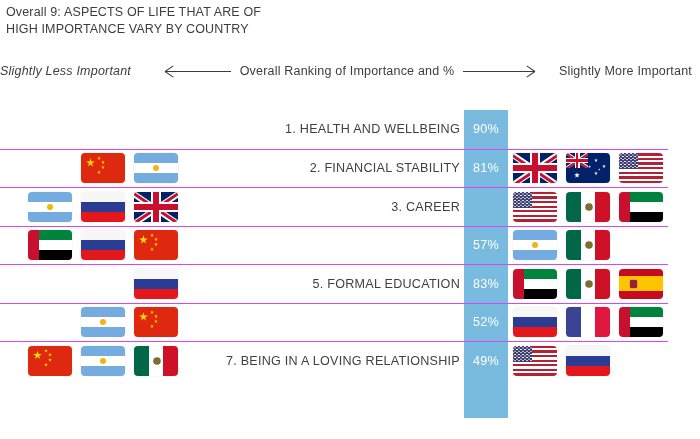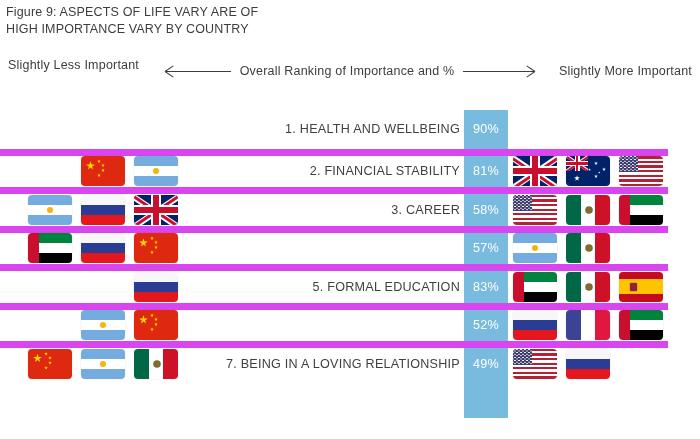--- a/index.html
+++ b/index.html
@@ -19,21 +19,21 @@
     white-space:pre-line;
   }
   
   .axis-row{
     position:absolute;left:0;top:58px;width:700px;height:26px;
     display:flex;align-items:center;
   }
   .axis-label{
     font-size:12.5px;color:#3d3d3d;letter-spacing:.2px;white-space:nowrap;
   }
-  .axis-left{position:absolute;left:8px;top:0;height:26px;display:flex;}
+  .axis-left{position:absolute;left:0;top:0;height:26px;display:flex;align-items:center;font-style:italic;}
   .axis-right{position:absolute;right:8px;top:0;height:26px;display:flex;align-items:center;}
   .axis-center{
     position:absolute;left:150px;right:150px;top:0;height:26px;
     display:flex;align-items:center;justify-content:center;gap:9px;
   }
   .arrow{position:relative;height:10px;display:inline-block;}
   .arrow .shaft{
     position:absolute;top:5px;left:0;right:0;height:1px;background:#3d3d3d;
   }
   .arrow.left{width:66px;}
@@ -58,21 +58,21 @@
   .pct-column{
     position:absolute;left:464px;top:0;width:44px;height:308px;
     background:#79bbdf;z-index:0;
   }
   .row{
     position:relative;height:38.5px;width:668px;
     display:flex;align-items:center;
     box-sizing:border-box;
     z-index:1;
   }
-  .row + .row{border-top:7px solid #d946ef;}
+  .row + .row{border-top:1px solid #d946ef;}
   .cell-left{
     position:absolute;left:0;top:0;width:178px;height:100%;
     display:flex;align-items:center;justify-content:flex-end;gap:9px;
   }
   .cell-label{
     position:absolute;left:182px;top:0;width:278px;height:100%;
     display:flex;align-items:center;justify-content:flex-end;
     font-size:12.6px;color:#3f3f3f;letter-spacing:.25px;white-space:nowrap;
   }
   .cell-pct{
@@ -188,21 +188,21 @@
     background:#9b2035;box-shadow:0 0 0 .7px #c8a24a;}
 
   
   .f-fr{background:#ffffff;}
   .f-fr .b{left:0;top:0;width:14.6px;height:100%;background:#3b4395;}
   .f-fr .r{right:0;top:0;width:14.6px;height:100%;background:#e1173f;}
 </style>
 </head>
 <body>
 
-<div class="title">Figure 9: ASPECTS OF LIFE VARY ARE OF
+<div class="title">Overall 9: ASPECTS OF LIFE THAT ARE OF
 HIGH IMPORTANCE VARY BY COUNTRY</div>
 
 <div class="axis-row">
   <div class="axis-left">
     <span class="axis-label">Slightly Less Important</span>
   </div>
   <div class="axis-center">
     <span class="arrow left">
       <span class="shaft"></span>
         <span class="head"></span>
@@ -304,21 +304,20 @@
           <i class="dw2"></i>
           <i class="dr1"></i>
           <i class="dr2"></i>
           <i class="cw-h"></i>
           <i class="cw-v"></i>
           <i class="cr-h"></i>
           <i class="cr-v"></i>
         </span>
     </div>
     <div class="cell-label">3. CAREER</div>
-    <div class="cell-pct">58%</div>
     <div class="cell-right">
       <span class="flag f-us">
           <i class="st" style="top:0"></i>
           <i class="st" style="top:4.6px"></i>
           <i class="st" style="top:9.2px"></i>
           <i class="st" style="top:13.8px"></i>
           <i class="st" style="top:18.4px"></i>
           <i class="st" style="top:23px"></i>
           <i class="st" style="top:27.6px"></i>
           <i class="canton"></i>

